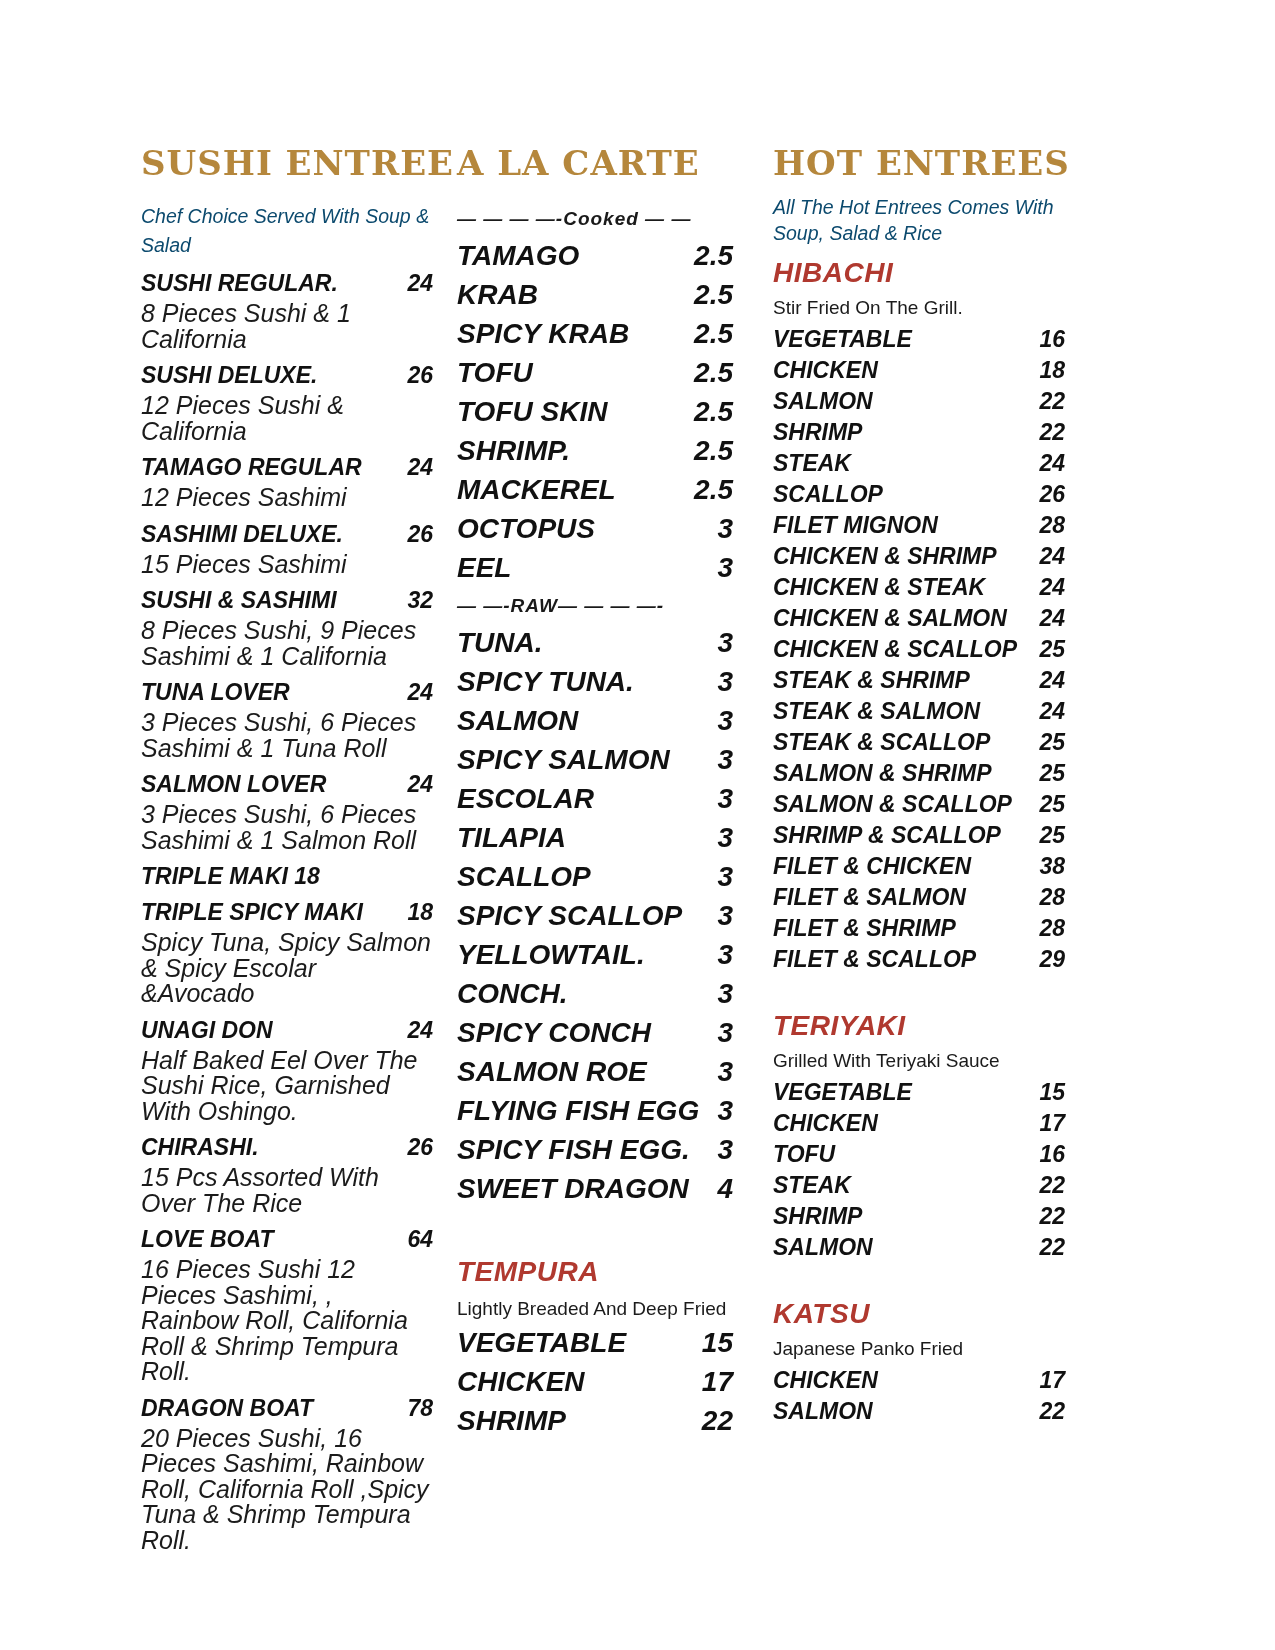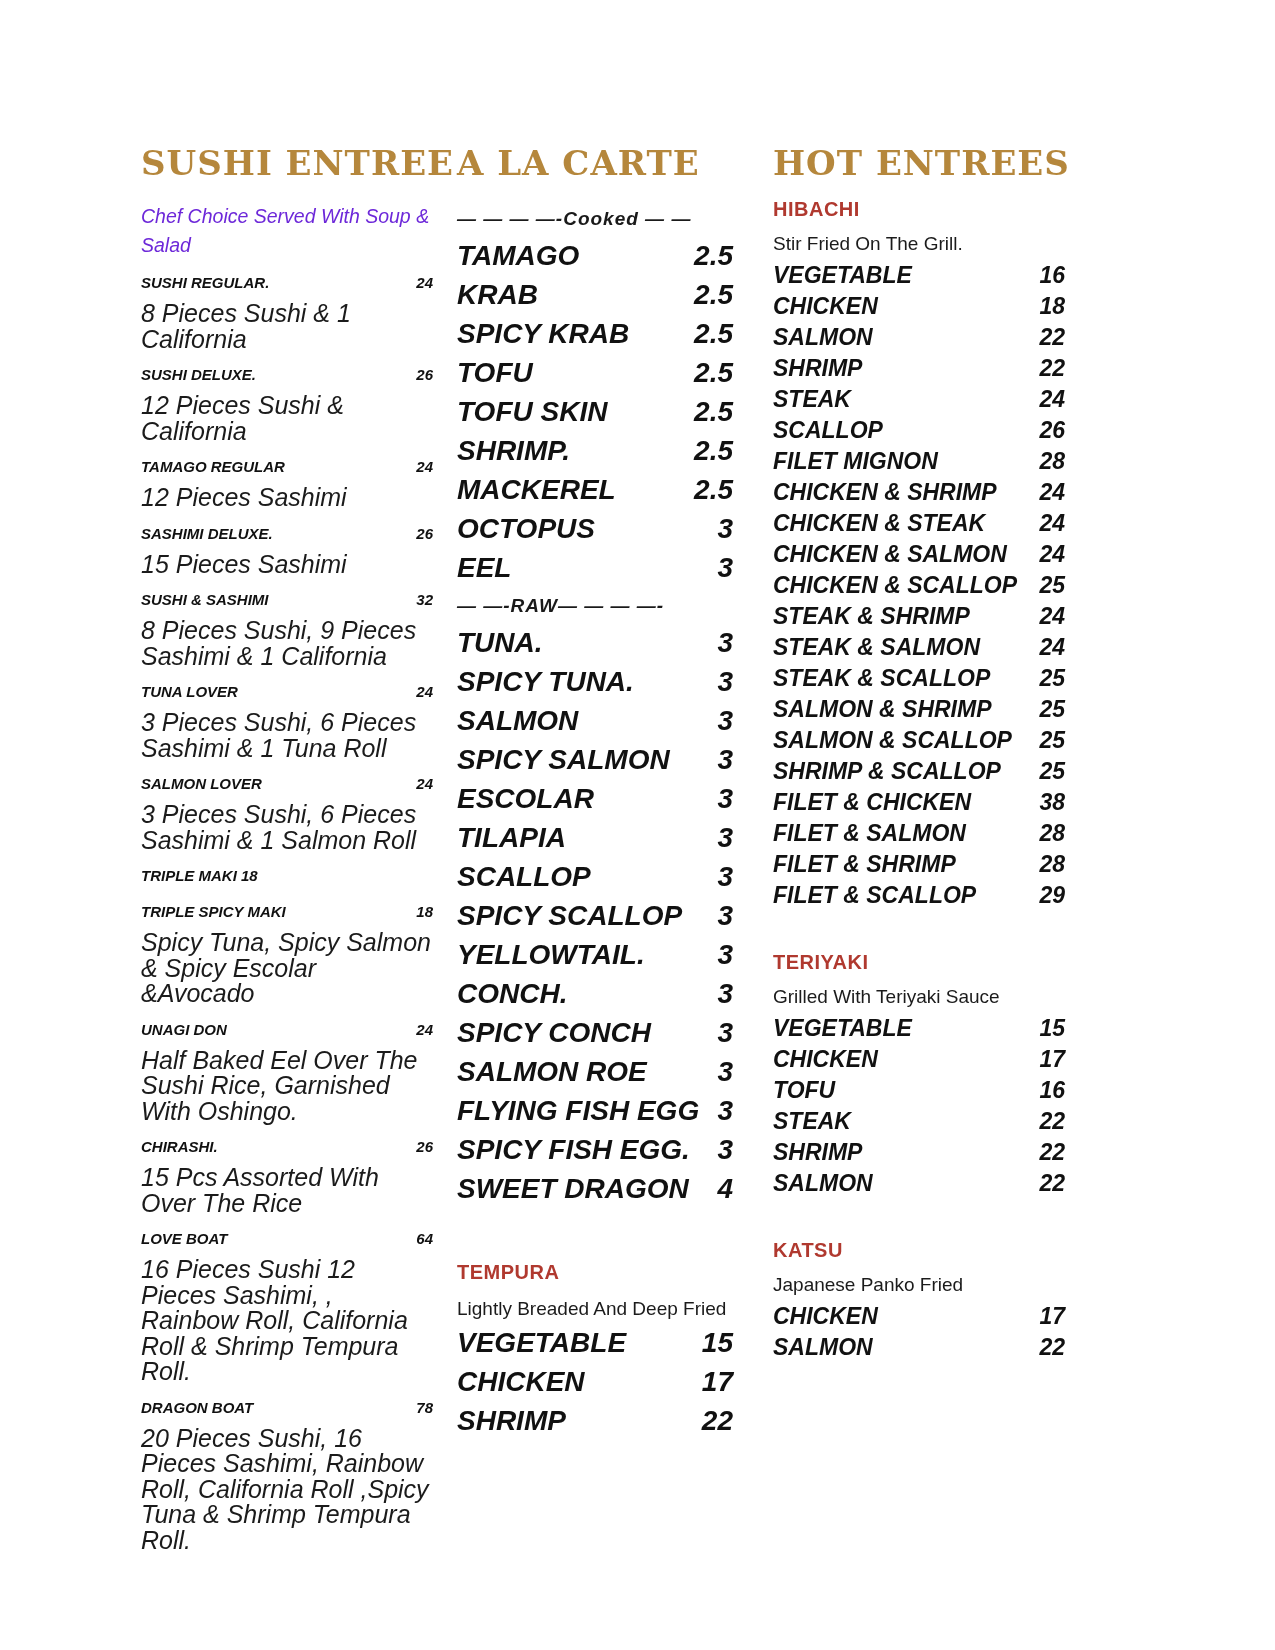--- a/index.html
+++ b/index.html
@@ -23,28 +23,28 @@
     line-height:38px;
     letter-spacing:1px;
     color:var(--gold,#B5873C);
     white-space:nowrap;
   }
 
   .note{
     font-style:italic;
     font-size:19.5px;
     line-height:29px;
-    color:#6d28d9;
+    color:#0c4a6e;
   }
   .col1 .note.intro{margin-top:20px;}
   .col3 .note.intro{margin-top:12px;line-height:26px;}
 
   .cat-heading{
-    font-weight:bold;
-    font-size:20px;line-height:30px;
+    font-weight:bold;font-style:italic;
+    font-size:28px;line-height:30px;
     letter-spacing:0.5px;
     color:var(--red,#B0392F);
   }
   .col2 .cat-heading{margin-top:56px;}
   .col3 .cat-heading{margin-top:12px;}
   .col3 .cat-heading.gap{margin-top:40px;}
   .cat-note{
     font-size:19px;line-height:24px;
     color:#1b1b1b;margin-top:8px;
   }
@@ -57,21 +57,21 @@
     letter-spacing:1px;
   }
 
   .item .row{
     display:flex;justify-content:space-between;align-items:baseline;
     font-weight:bold;font-style:italic;
   }
   .iname{white-space:nowrap;}
   .iprice{text-align:right;padding-left:6px;}
 
-  .col1 .item .row{font-size:15px;line-height:26px;margin-top:10px;}
+  .col1 .item .row{font-size:23px;line-height:26px;margin-top:10px;}
   .col1 .desc{
     font-style:italic;font-size:25px;line-height:25.5px;
     color:#1b1b1b;margin-top:5px;
   }
   .col1 .blocks{margin-top:0;}
 
   .col2 .blocks{margin-top:26px;}
   .col2 .item .row{font-size:28px;line-height:24px;margin-bottom:15px;}
   .col2 .cat-note{margin-top:10px;margin-bottom:10px;}
 
@@ -345,20 +345,21 @@
           <div class="row">
             <span class="iname">SHRIMP</span>
             <span class="iprice">22</span>
           </div>
         </div>
       </div>
   </div>
   <div class="col col3">
     <div class="gold-title">HOT ENTREES</div>
     <div class="blocks">
+        <div class="note intro">All The Hot Entrees Comes With Soup, Salad &amp; Rice</div>
         <div class="cat-heading">HIBACHI</div>
         <div class="cat-note">Stir Fried On The Grill.</div>
         <div class="item first-item">
           <div class="row">
             <span class="iname">VEGETABLE</span>
             <span class="iprice">16</span>
           </div>
         </div>
         <div class="item">
           <div class="row">

